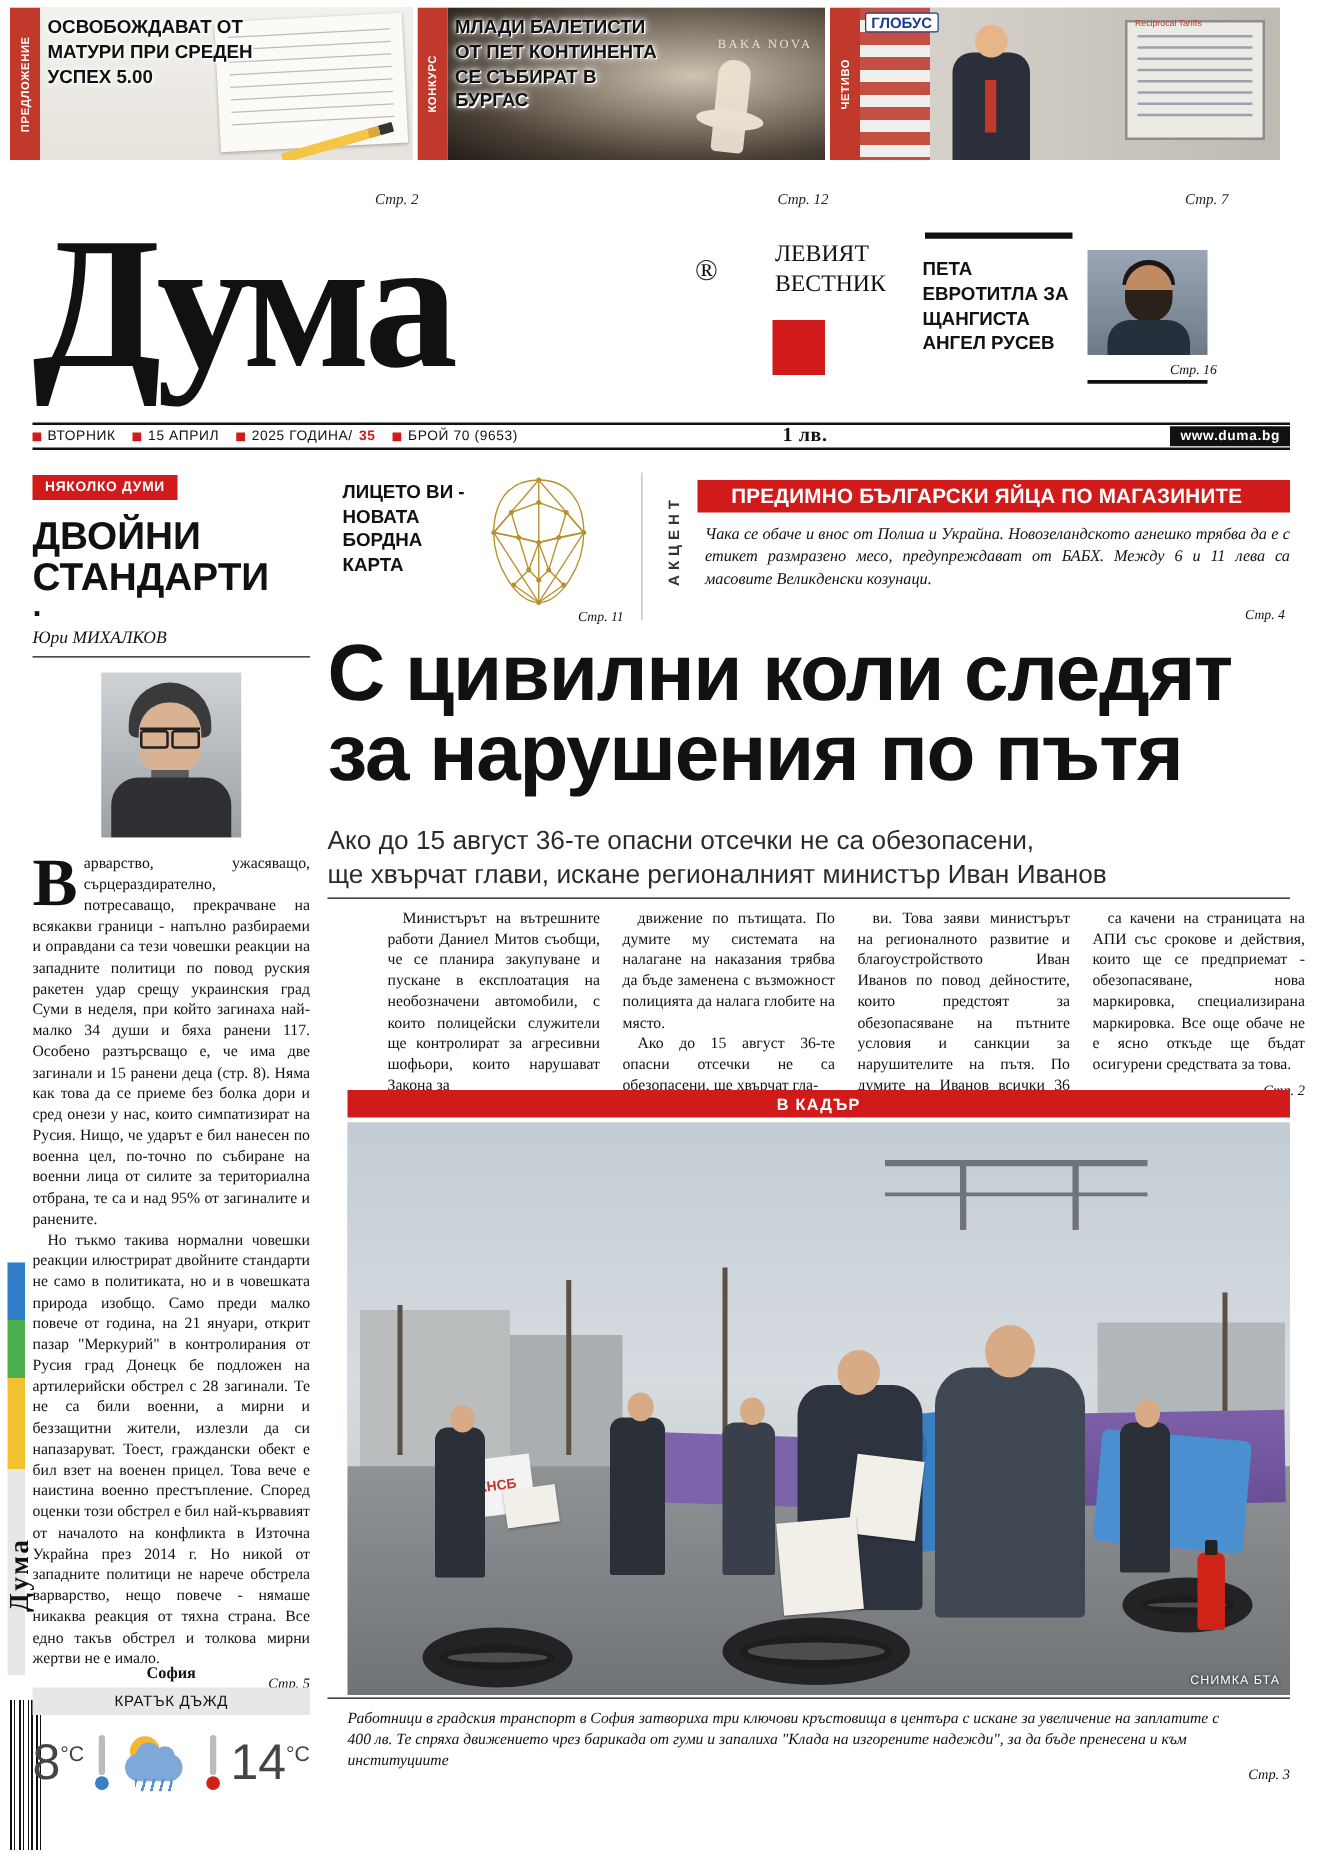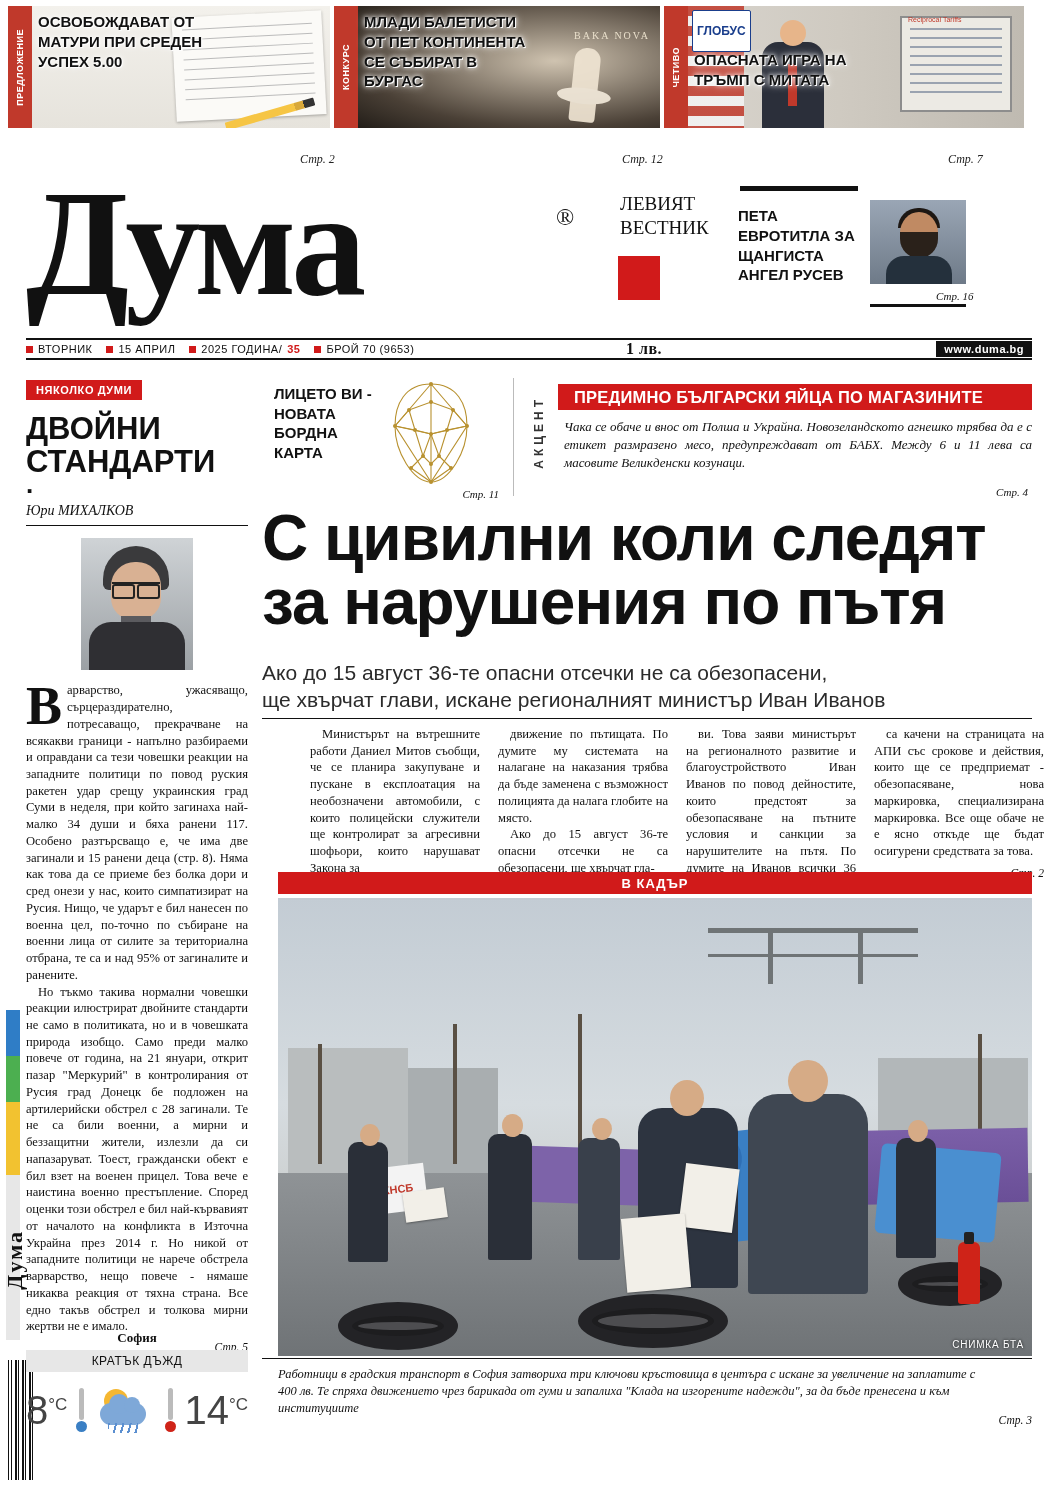--- a/index.html
+++ b/index.html
@@ -37,21 +37,21 @@
     position:absolute; left:6px; top:6px; z-index:3;
     font-family:"Liberation Sans", sans-serif;
     font-weight:bold; font-size:15px; line-height:1.32; color:#111;
     text-shadow:0 0 4px #fff, 0 0 8px #fff, 1px 1px 0 #fff;
     max-width:165px;
   }
   .teaser-img { position:absolute; inset:0; }
   .globus-badge {
     position:absolute; left:4px; top:4px; z-index:4;
     font-family:"Liberation Sans", sans-serif; font-weight:bold;
-    font-size:12px; color:#1a3e8c; background:#fff; padding:13px 4px;
+    font-size:12px; color:#1a3e8c; background:#fff; padding:0 4px;
     border:1px solid #1a3e8c; border-radius:2px;
   }
 
   
   .paper-bg { position:absolute; inset:0; background:linear-gradient(180deg,#f3f1ec 0%,#e6e3dc 100%); }
   .paper-sheet { position:absolute; right:6px; top:8px; width:150px; height:104px; background:#fbfaf7; box-shadow:0 1px 3px rgba(0,0,0,.3); transform:rotate(-3deg); }
   .paper-sheet:before {
     content:""; position:absolute; left:10px; top:12px; right:10px; height:1px;
     background:#bbb; box-shadow:0 10px 0 #bbb,0 20px 0 #bbb,0 30px 0 #bbb,0 40px 0 #bbb,0 50px 0 #bbb,0 60px 0 #bbb,0 70px 0 #bbb;
   }
@@ -212,21 +212,21 @@
   }
   .accent-tab span {
     writing-mode:vertical-rl; transform:rotate(180deg);
     font-family:"Liberation Sans",sans-serif; font-weight:bold; font-size:12px;
     letter-spacing:4px; color:#333;
   }
   .accent-head {
     position:absolute; left:30px; top:6px; width:474px; height:26px;
     background:#d11a1a; color:#fff;
     font-family:"Liberation Sans",sans-serif; font-weight:bold; font-size:16.5px;
-    display:flex; align-items:center; padding-left:16px; letter-spacing:.2px;
+    display:flex; align-items:center; padding-left:27px; letter-spacing:.2px;
   }
   .accent-text {
     position:absolute; left:36px; top:40px; width:468px;
     font-family:"Liberation Serif",serif; font-style:italic; font-size:13px;
     line-height:1.38; text-align:justify; color:#111;
   }
   .accent-page { position:absolute; right:4px; bottom:-2px; font-size:11px; font-style:italic; }
 
   
   .main-head {
@@ -341,21 +341,20 @@
       <div class="teaser-body">
         <div class="teaser-img">
           <div class="t3-bg"></div>
           <div class="flag-stripes"></div>
           <div class="podium-person"></div>
           <div class="board">
               <span class="board-head">Reciprocal Tariffs</span>
             </div>
         </div>
         <div class="globus-badge">ГЛОБУС</div>
-        <div class="teaser-text" style="top:44px;">ОПАСНАТА ИГРА НА ТРЪМП С МИТАТА</div>
       </div>
     </div>
   </div>
 
   <div class="strip-pages">
     <div style="left:300px;">Стр. 2</div>
     <div style="left:622px;">Стр. 12</div>
     <div style="left:948px;">Стр. 7</div>
   </div>
 

